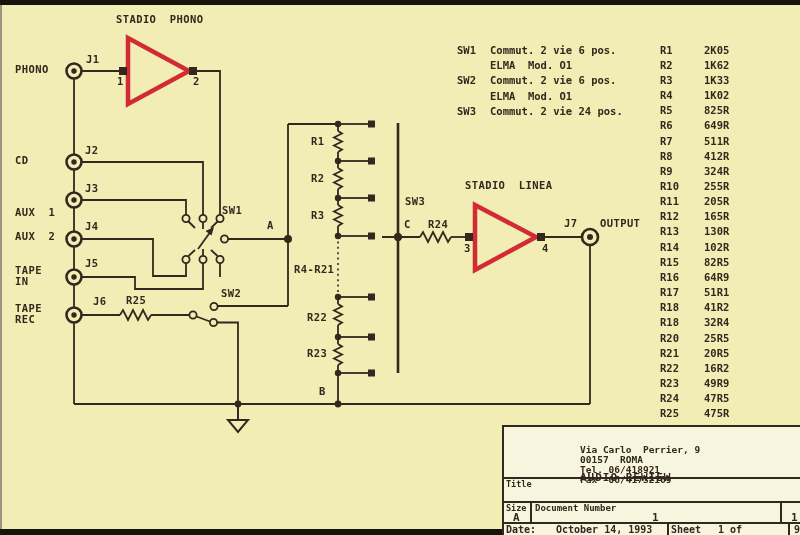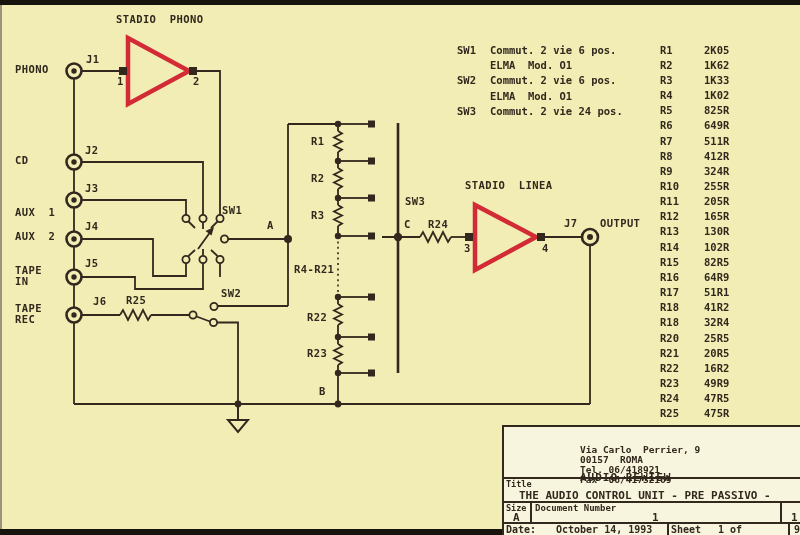--- a/index.html
+++ b/index.html
@@ -416,21 +416,20 @@
   <div class="tblock">
     <div class="tb-sec tb-company">
       <div class="tb-co-name">AUDIO  REWIEW</div>
       <div class="tb-co-addr">Via Carlo  Perrier, 9
 00157  ROMA
 Tel. 06/418921
 Fax  06/41732169</div>
     </div>
     <div class="tb-sec tb-titlerow">
       <span class="tb-small tb-title-label">Title</span>
-      <span class="tb-title-text">THE AUDIO CONTROL UNIT - PRE PASSIVO -</span>
     </div>
     <div class="tb-sec tb-midrow">
       <span class="tb-small tb-size-label">Size</span>
       <span class="tb-size-val">A</span>
       <span class="tb-div1"></span>
       <span class="tb-small tb-doc-label">Document Number</span>
       <span class="tb-doc-val">1</span>
       <span class="tb-div2"></span>
       <span class="tb-small tb-rev-label">REV</span>
       <span class="tb-rev-val">1</span>

